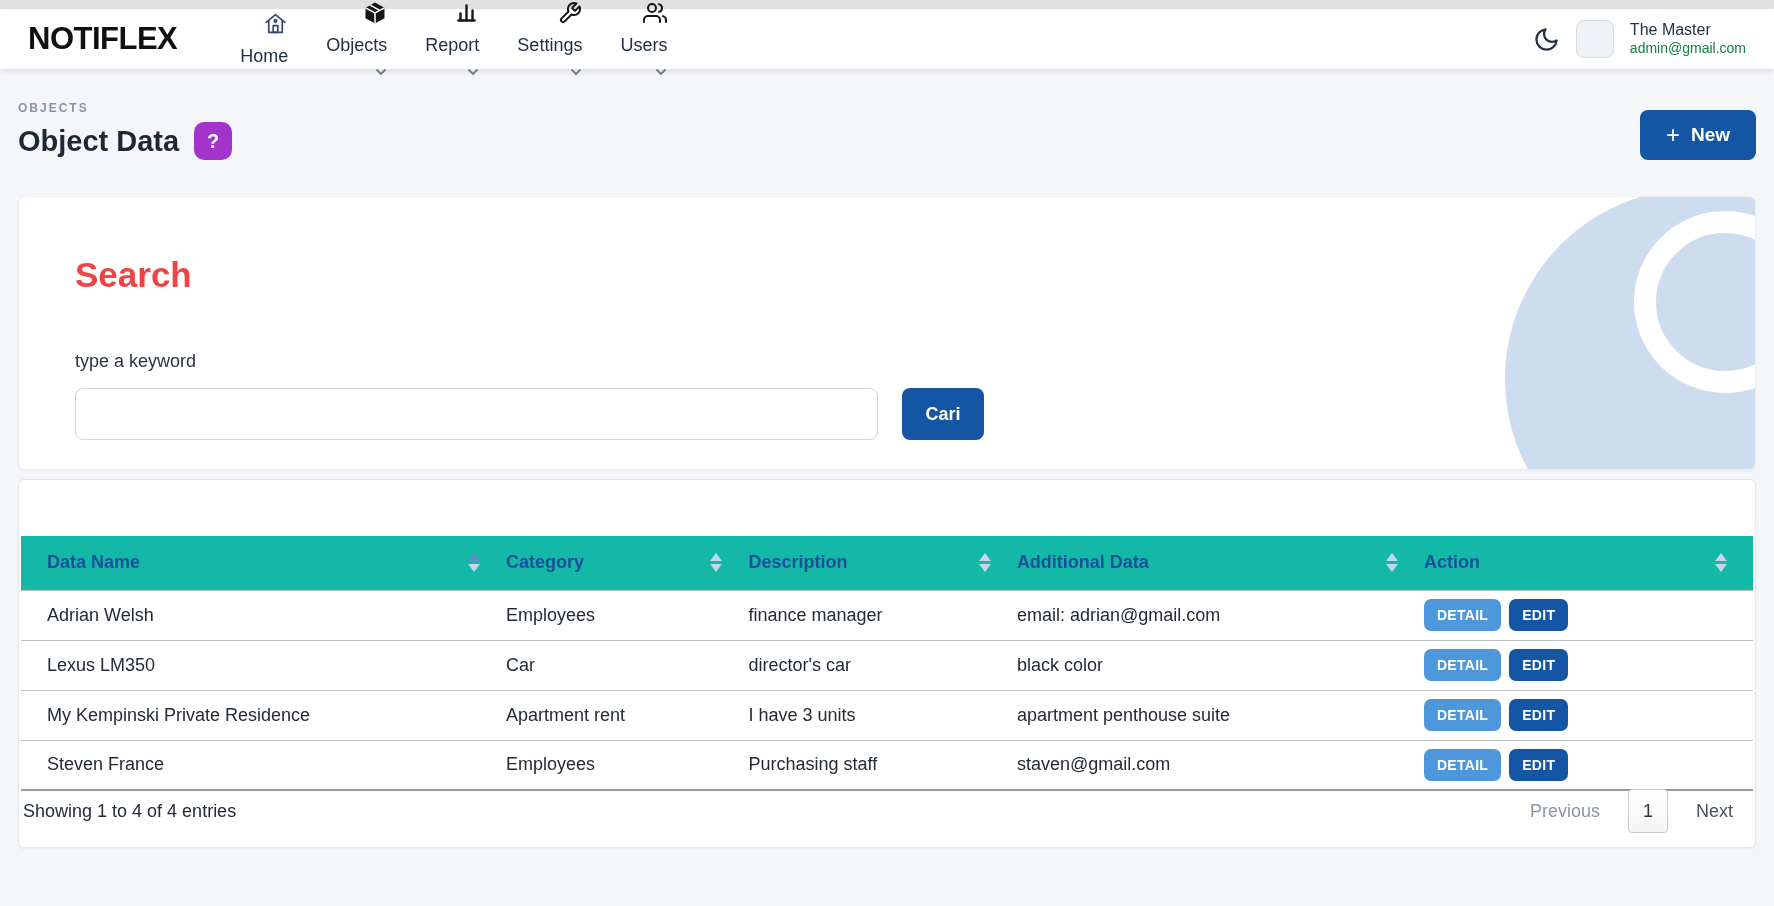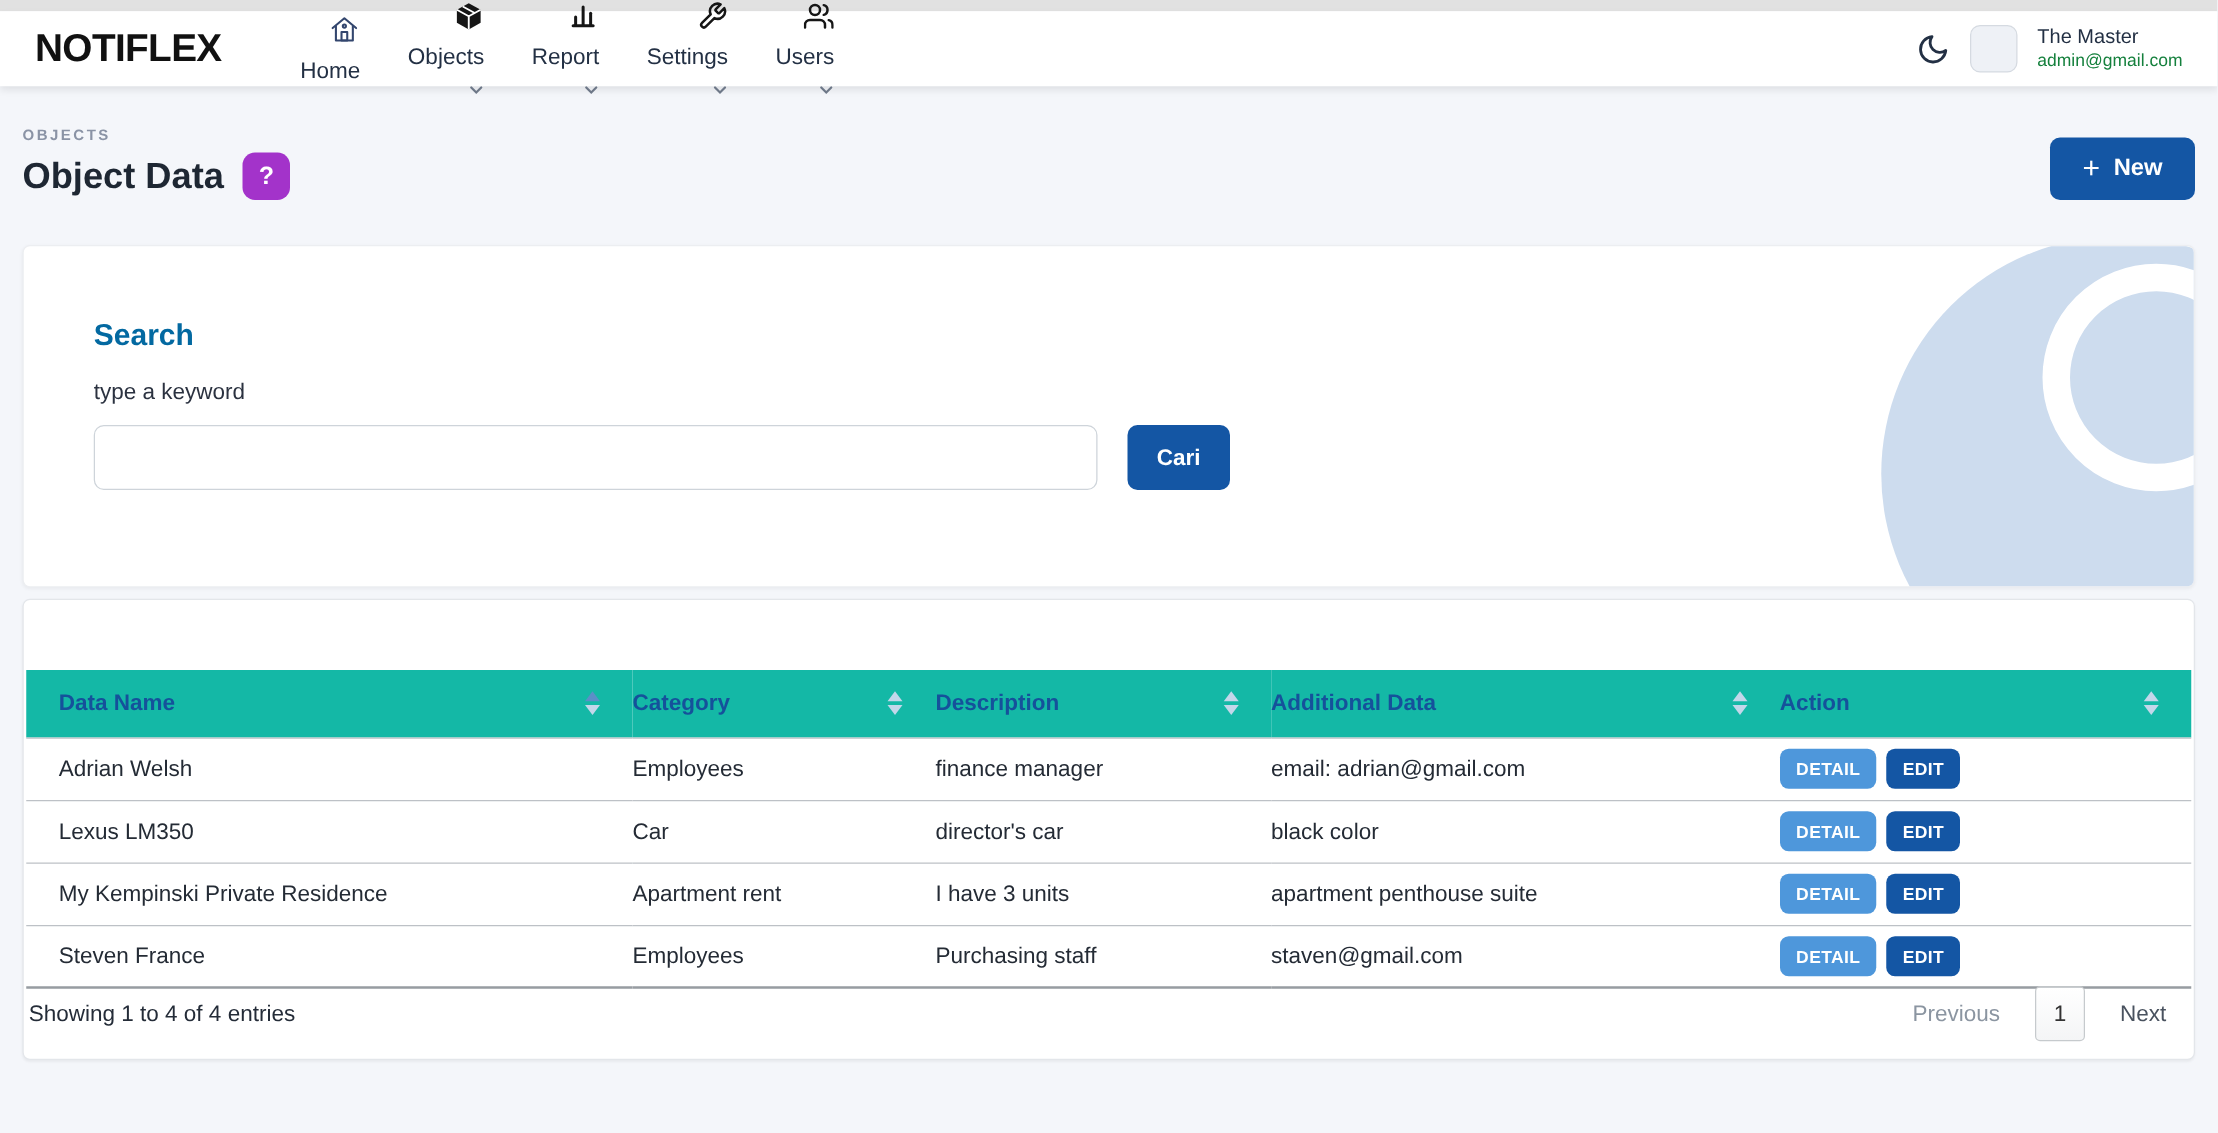--- a/index.html
+++ b/index.html
@@ -36,21 +36,21 @@
              border-radius:8px; padding:0 26px; height:50px; font-size:19px; font-weight:bold;
              font-family:inherit; cursor:pointer; }
   .new-btn .plus { font-size:24px; font-weight:400; }
 
   
   .search-card { position:relative; overflow:hidden; margin-top:36px; height:274px; background:#fff;
                  border:1px solid #eceef1; border-radius:6px; box-shadow:0 1px 3px rgba(0,0,0,.05);
                  padding:58px 56px 0; }
   .deco-circle { position:absolute; top:-8px; right:-130px; width:380px; height:380px;
                  border-radius:50%; background:#cddcee; }
-  .search-heading { font-size:24px; font-weight:bold; color:#0369a1; margin-bottom:20px; }
+  .search-heading { font-size:35px; font-weight:bold; color:#ef4444; margin-bottom:56px; }
   .search-label { display:block; font-size:18px; color:#2b3240; margin-bottom:16px; }
   .search-row { display:flex; align-items:center; gap:24px; position:relative; z-index:2; }
   .search-input { width:803px; height:52px; border:1px solid #ced4da; border-radius:8px;
                   font-size:18px; padding:0 16px; font-family:inherit; color:#233044; background:#fff; }
   .cari-btn { width:82px; height:52px; background:#1456a4; color:#fff; border:none; border-radius:8px;
               font-size:18px; font-weight:bold; font-family:inherit; cursor:pointer; }
 
   
   .table-card { margin-top:9px; background:#fff; border:1px solid #e3e6ea; border-radius:6px;
                 box-shadow:0 1px 2px rgba(0,0,0,.05); padding:56px 2px 0; }

